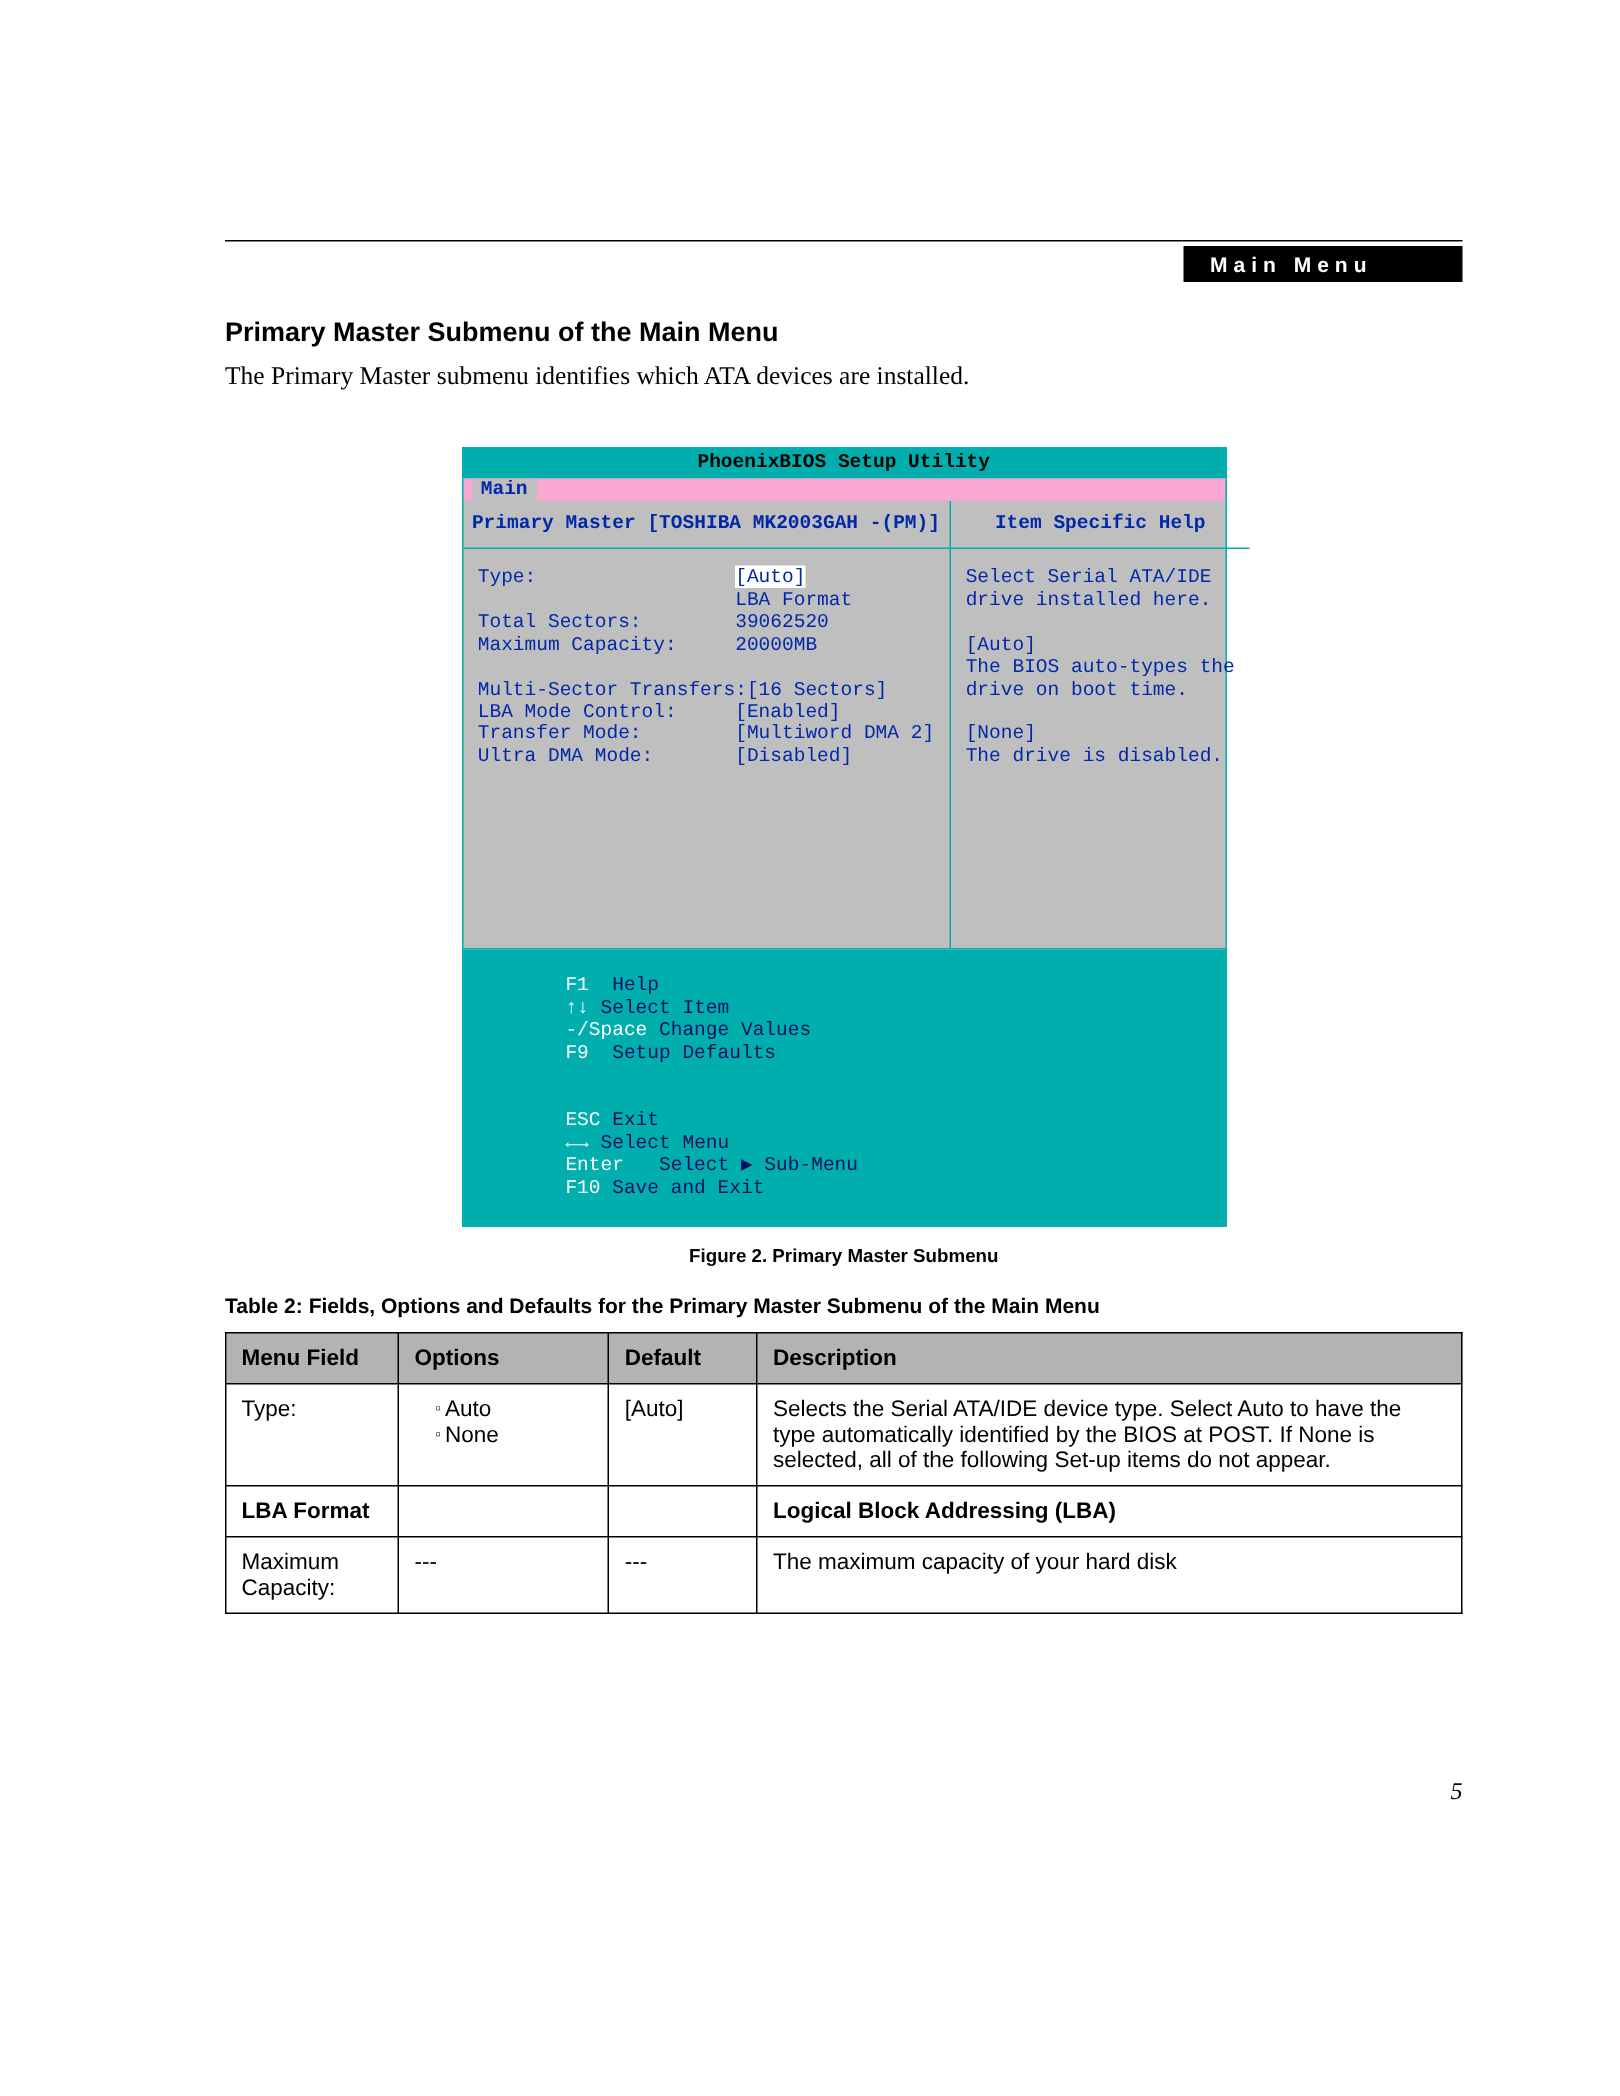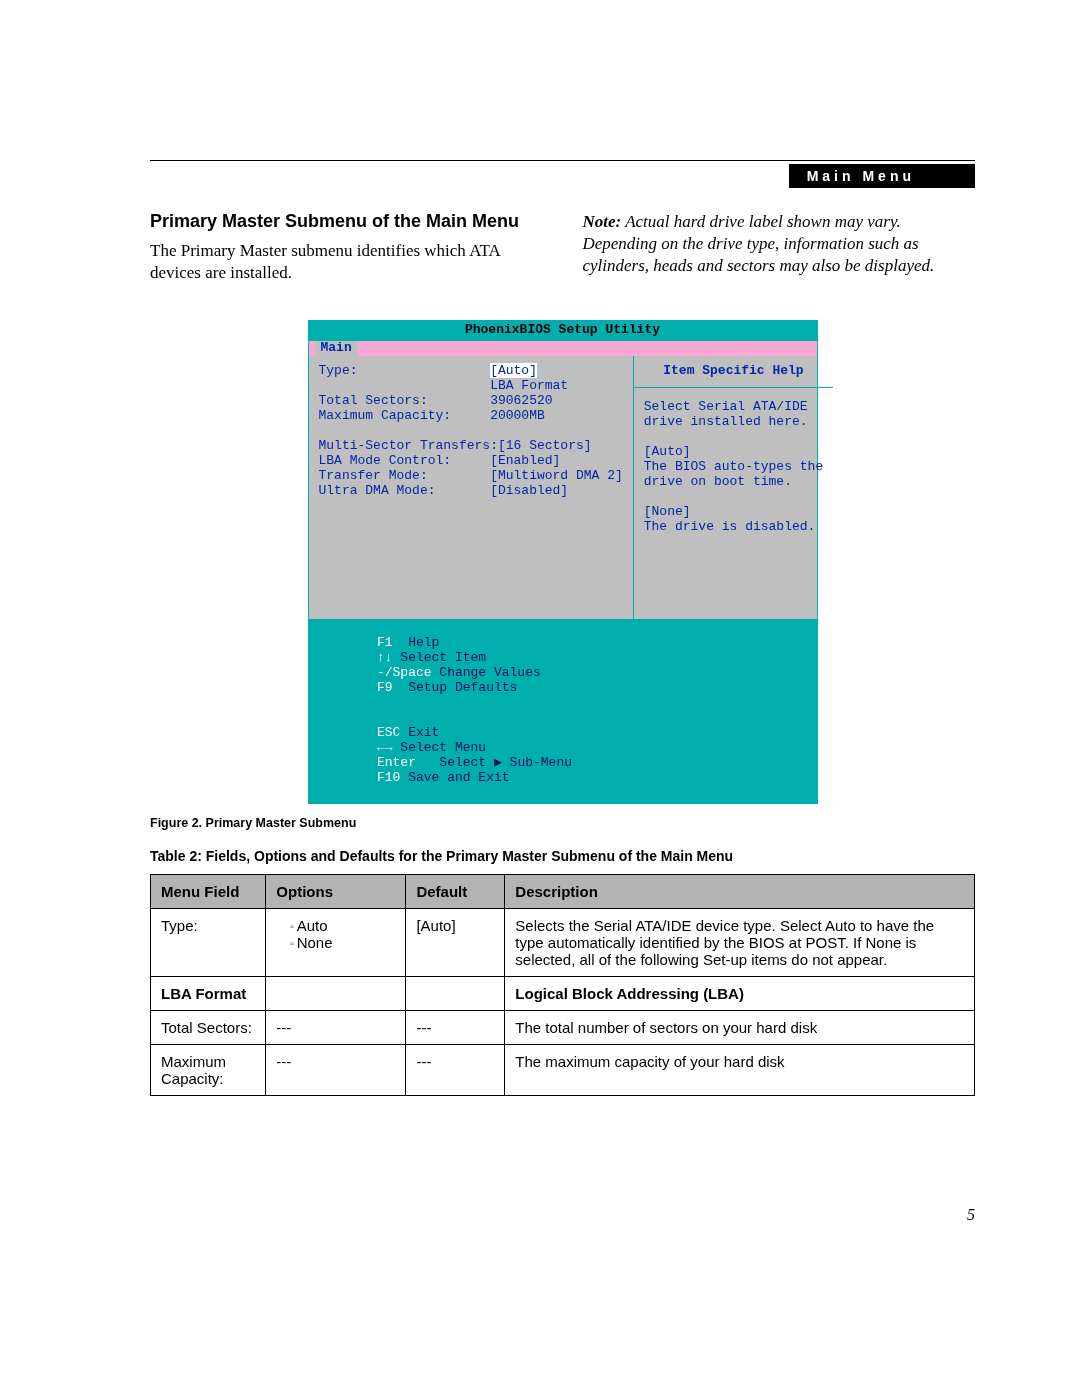--- a/index.html
+++ b/index.html
@@ -123,21 +123,21 @@
     border-top: 0;
     flex-direction: column;
   }
   .bios-footer span { white-space: pre; }
   .fkey { color: #ffffff; }
 
   .caption {
     font-family: Arial, sans-serif;
     font-size: 12.5px;
     font-weight: bold;
-    text-align: left;
+    text-align: center;
     margin: 12px 0 18px 0;
   }
   .table-title {
     font-family: Arial, sans-serif;
     font-size: 14px;
     font-weight: bold;
     text-align: left;
     margin: 6px 0 10px 0;
   }
 
@@ -178,34 +178,30 @@
 
   <div class="header-rule">
     <div class="header-tab">Main Menu</div>
   </div>
 
   <div class="columns">
     <div class="col">
       <h2>Primary Master Submenu of the Main Menu</h2>
       <p>The Primary Master submenu identifies which ATA devices are installed.</p>
     </div>
-    <div class="col">
-      <p class="note">
-        <b>Note:</b><span> Actual hard drive label shown may vary. Depending on the drive type, information such as cylinders, heads and sectors may also be displayed.</span>
-      </p>
-    </div>
   </div>
 
   <div class="bios-wrap">
     <div class="bios-title">PhoenixBIOS Setup Utility</div>
     <div class="bios-tabs">
       <span class="bios-tab">Main</span>
     </div>
     <div class="bios-body">
       <div class="bios-left">
+        <div class="bios-header-row">Primary Master [TOSHIBA MK2003GAH -(PM)]</div>
         <div id="bios-rows">
             <div class="bios-row">Type:&nbsp;&nbsp;&nbsp;&nbsp;&nbsp;&nbsp;&nbsp;&nbsp;&nbsp;&nbsp;&nbsp;&nbsp;&nbsp;&nbsp;&nbsp;&nbsp;&nbsp;<span class="hl">[Auto]</span></div>
             <div class="bios-row">                      LBA Format</div>
             <div class="bios-row">Total Sectors:        39062520</div>
             <div class="bios-row">Maximum Capacity:     20000MB</div>
             <div class="bios-row">                      </div>
             <div class="bios-row">Multi-Sector Transfers:[16 Sectors]</div>
             <div class="bios-row">LBA Mode Control:     [Enabled]</div>
             <div class="bios-row">Transfer Mode:        [Multiword DMA 2]</div>
             <div class="bios-row">Ultra DMA Mode:       [Disabled]</div>
@@ -266,26 +262,20 @@
         <td>[Auto]</td>
         <td>Selects the Serial ATA/IDE device type. Select Auto to have the type automatically identified by the BIOS at POST. If None is selected, all of the following Set-up items do not appear.</td>
       </tr>
       <tr>
         <td class="lba-left">LBA Format</td>
         <td class="lba-mid"></td>
         <td class="lba-mid"></td>
         <td class="lba-right">Logical Block Addressing (LBA)</td>
       </tr>
       <tr>
-        <td>Total Sectors:</td>
-        <td>---</td>
-        <td>---</td>
-        <td>The total number of sectors on your hard disk</td>
-      </tr>
-      <tr>
         <td>Maximum Capacity:</td>
         <td>---</td>
         <td>---</td>
         <td>The maximum capacity of your hard disk</td>
       </tr>
     </tbody>
   </table>
 
   <div class="page-number">5</div>
 </div>

